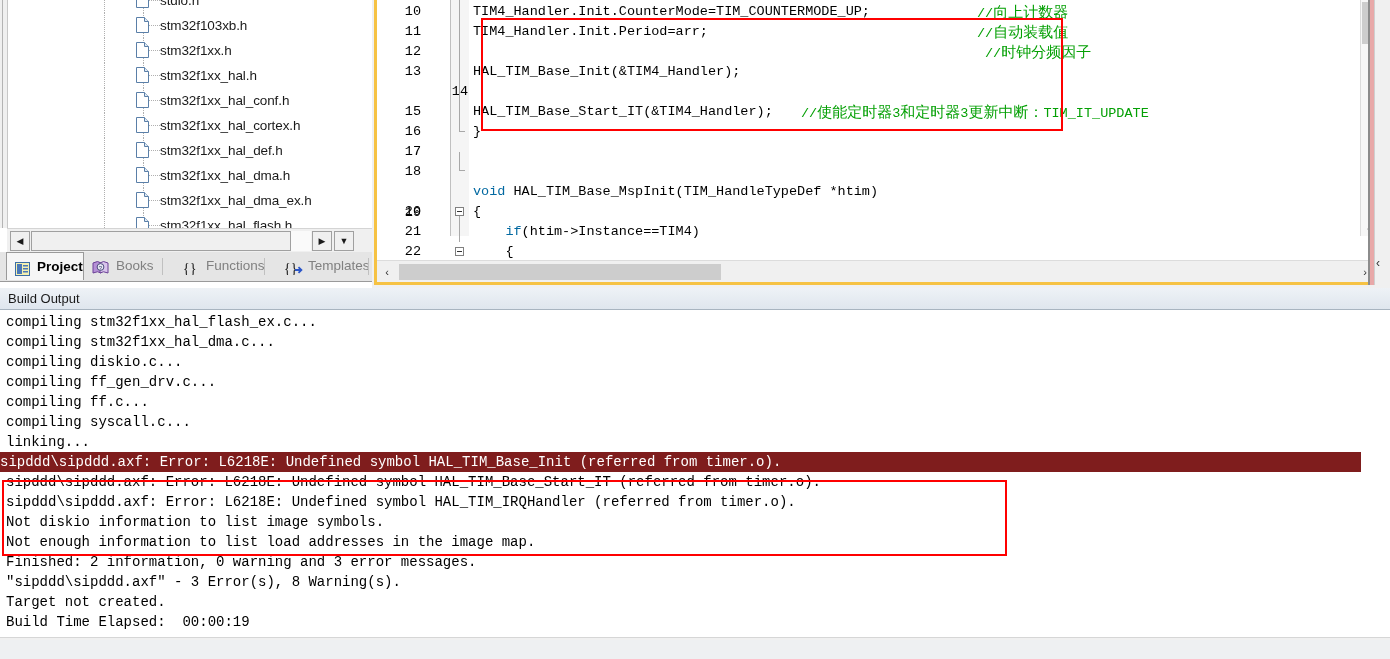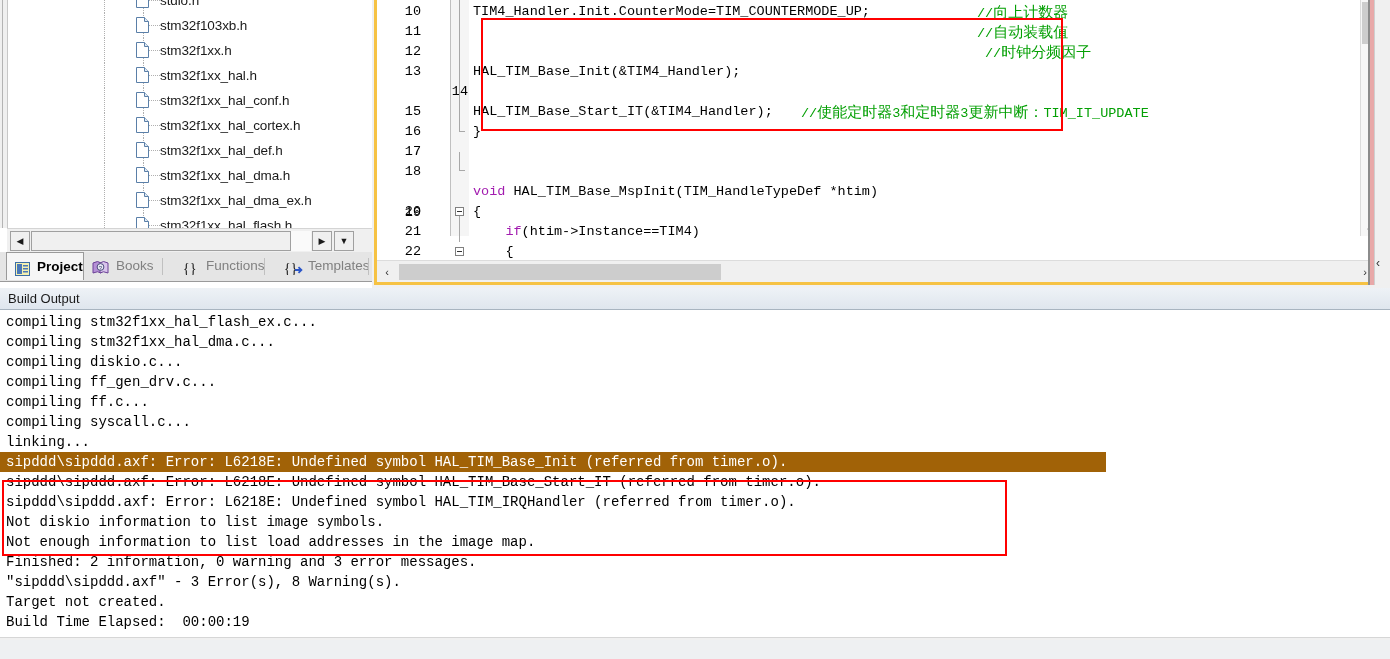--- a/index.html
+++ b/index.html
@@ -69,21 +69,21 @@
   #gutter-sep{position:absolute;left:73px;top:0;width:1px;height:236px;background:#c0c0c0;}
   #gutter-bg{position:absolute;left:0;top:0;width:73px;height:236px;background:#ffffff;}
   #fold-col{position:absolute;left:74px;top:0;width:18px;height:236px;background:#f5f5f5;}
 
   .code-row{position:absolute;left:0;height:20px;line-height:20px;white-space:pre;
     font-family:"Liberation Mono","DejaVu Sans Mono",monospace;font-size:13.5px;color:#000;}
   .lineno{position:absolute;width:44px;text-align:right;
     font-family:Liberation Mono, monospace;font-size:13.5px;color:#000;}
   .codetext{position:absolute;left:96px;white-space:pre;
     font-family:"Liberation Mono","DejaVu Sans Mono",monospace;font-size:13.5px;color:#000;}
-  .kw{color:#a21caf;}
+  .kw{color:#0369a1;}
   .cmt{color:#04a004;font-family:"Liberation Mono","DejaVu Sans Mono",monospace;}
   .cmt-cn{color:#04a004;font-family:"DejaVu Sans",sans-serif;font-size:15px;}
 
   
   .foldbox{position:absolute;width:9px;height:9px;border:1px solid #808080;background:#fff;box-sizing:border-box;}
   .foldbox:before{content:"";position:absolute;left:1px;top:3px;width:5px;height:1px;background:#333;}
   .foldline{position:absolute;width:1px;background:#a8a8a8;}
   .foldend{position:absolute;width:5px;height:1px;background:#a8a8a8;}
 
   
@@ -119,21 +119,21 @@
     border-bottom:1px solid #a8b4c0;box-sizing:border-box;}
   #build-header-title{position:absolute;left:8px;top:3px;font-size:13px;color:#1a1a1a;
     font-family:"Liberation Sans",sans-serif;}
   #build-body{position:absolute;left:0;top:22px;width:1390px;height:327px;background:#ffffff;
     overflow:hidden;}
   #build-left-edge{position:absolute;left:0;top:22px;width:5px;height:327px;background:#f0f0f0;
     border-right:1px solid #c8c8c8;box-sizing:border-box;}
   .out-line{position:absolute;left:6px;height:20px;line-height:20px;white-space:pre;
     font-family:"Liberation Mono","DejaVu Sans Mono",monospace;font-size:14px;color:#000;
     letter-spacing:0px;}
-  .out-line.sel{left:0;width:1106px;background:#a16207;color:#ffffff;padding-left:6px;
+  .out-line.sel{left:0;width:1361px;background:#7f1d1d;color:#ffffff;
     box-sizing:border-box;}
   #build-redbox{position:absolute;left:2px;top:170px;width:1005px;height:76px;
     border:2px solid #ff0000;box-sizing:border-box;pointer-events:none;}
   #build-hscroll{position:absolute;left:0;top:349px;width:1390px;height:22px;background:#f0f0f0;
     border-top:1px solid #d6d6d6;box-sizing:border-box;}
   #build-hleft{position:absolute;left:6px;top:3px;font-size:11px;color:#333;}
 
   #watermark{position:absolute;right:14px;top:626px;font-size:17px;color:#bdbdbd;
     font-family:"Liberation Sans",sans-serif;letter-spacing:0.3px;}
   #wm-strip{position:absolute;left:0;top:640px;width:1390px;height:19px;background:#eef0f2;}
@@ -327,21 +327,21 @@
       <div id="tree-tabs-underline"></div>
     </div>
 
     <div id="editor-pane">
       <div id="editor-inner">
         <div id="gutter-bg"></div>
         <div id="fold-col"></div>
         <div id="gutter-sep"></div>
         <div id="code-rows">
             <div class="code-row" style="top:2px;width:100%;"><span class="lineno" style="left:0;">10</span><span class="codetext">TIM4_Handler.Init.CounterMode=TIM_COUNTERMODE_UP;</span><span class="cmt" style="position:absolute;left:600px;white-space:pre;">//<span class="cmt-cn">向上计数器</span></span></div>
-            <div class="code-row" style="top:22px;width:100%;"><span class="lineno" style="left:0;">11</span><span class="cmt" style="position:absolute;left:600px;white-space:pre;">//<span class="cmt-cn">自动装载值</span></span></div>
+            <div class="code-row" style="top:22px;width:100%;"><span class="lineno" style="left:0;">11</span><span class="codetext">TIM4_Handler.Init.Period=arr;</span><span class="cmt" style="position:absolute;left:600px;white-space:pre;">//<span class="cmt-cn">自动装载值</span></span></div>
             <div class="code-row" style="top:42px;width:100%;"><span class="lineno" style="left:0;">12</span><span class="cmt" style="position:absolute;left:608px;white-space:pre;">//<span class="cmt-cn">时钟分频因子</span></span></div>
             <div class="code-row" style="top:62px;width:100%;"><span class="lineno" style="left:0;">13</span><span class="codetext">HAL_TIM_Base_Init(&amp;TIM4_Handler);</span></div>
             <div class="code-row" style="top:82px;width:100%;"><span class="lineno" style="left:7px;margin-left:40px;">14</span><span class="codetext"></span></div>
             <div class="code-row" style="top:102px;width:100%;"><span class="lineno" style="left:0;">15</span><span class="codetext">HAL_TIM_Base_Start_IT(&amp;TIM4_Handler);</span><span class="cmt" style="position:absolute;left:424px;white-space:pre;">//<span class="cmt-cn">使能定时器</span>3<span class="cmt-cn">和定时器</span>3<span class="cmt-cn">更新中断：</span>TIM_IT_UPDATE</span></div>
             <div class="code-row" style="top:122px;width:100%;"><span class="lineno" style="left:0;">16</span><span class="codetext">}</span></div>
             <div class="code-row" style="top:142px;width:100%;"><span class="lineno" style="left:0;">17</span><span class="codetext"></span></div>
             <div class="code-row" style="top:162px;width:100%;"><span class="lineno" style="left:0;">18</span><span class="codetext"></span></div>
             <div class="code-row" style="top:182px;width:100%;"><span class="lineno" style="left:0;margin-top:21px;">19</span><span class="codetext"><span class="kw">void</span> HAL_TIM_Base_MspInit(TIM_HandleTypeDef *htim)</span></div>
             <div class="code-row" style="top:202px;width:100%;"><span class="lineno" style="left:0;">20</span><span class="codetext">{</span></div>
             <div class="code-row" style="top:222px;width:100%;"><span class="lineno" style="left:0;">21</span><span class="codetext">    <span class="kw">if</span>(htim-&gt;Instance==TIM4)</span></div>

